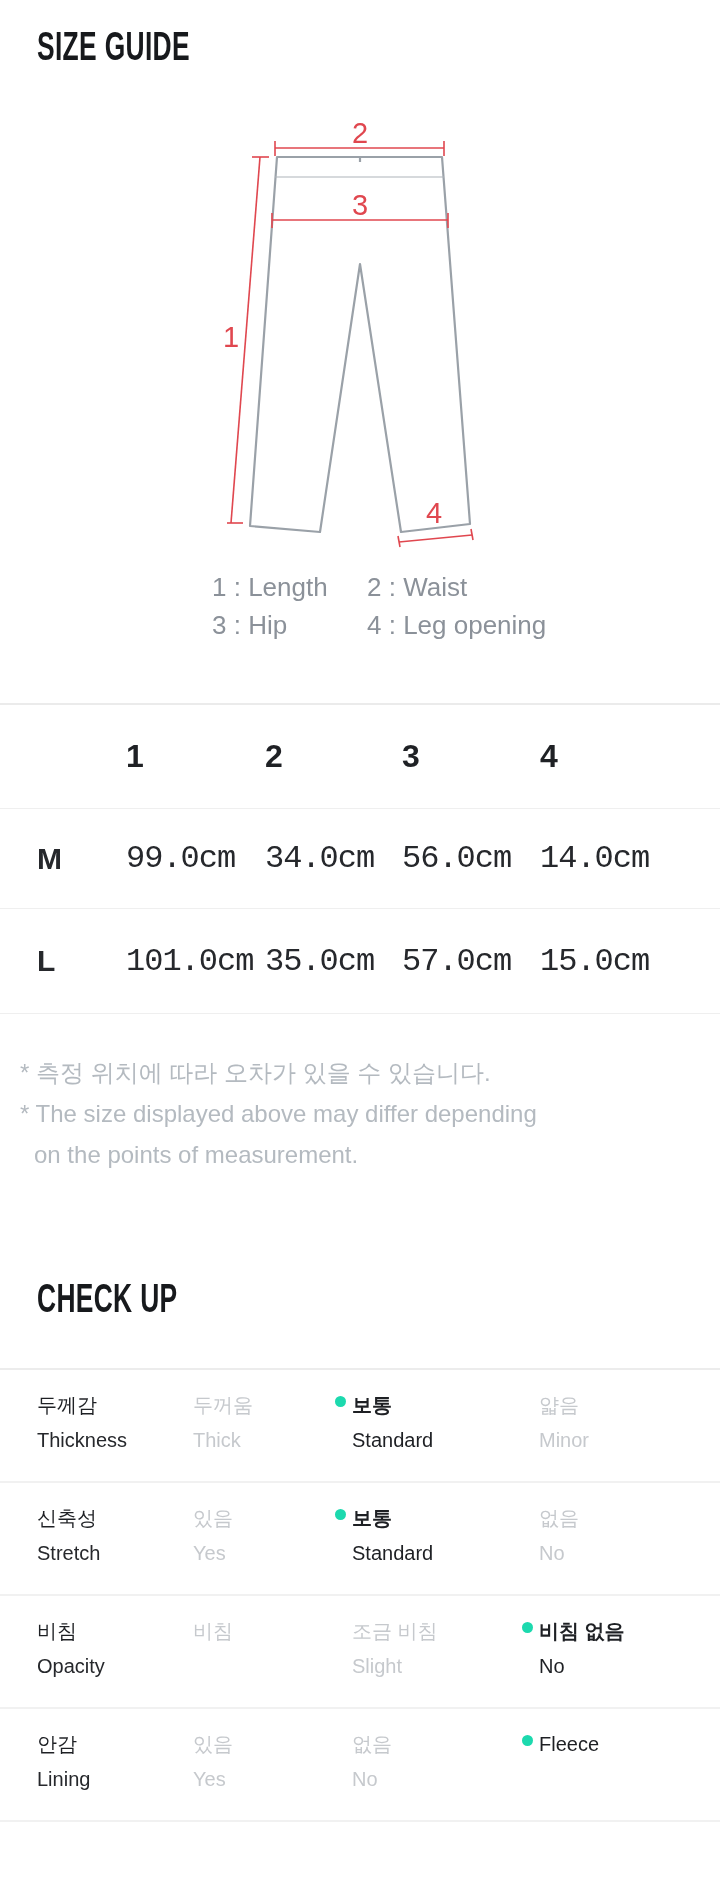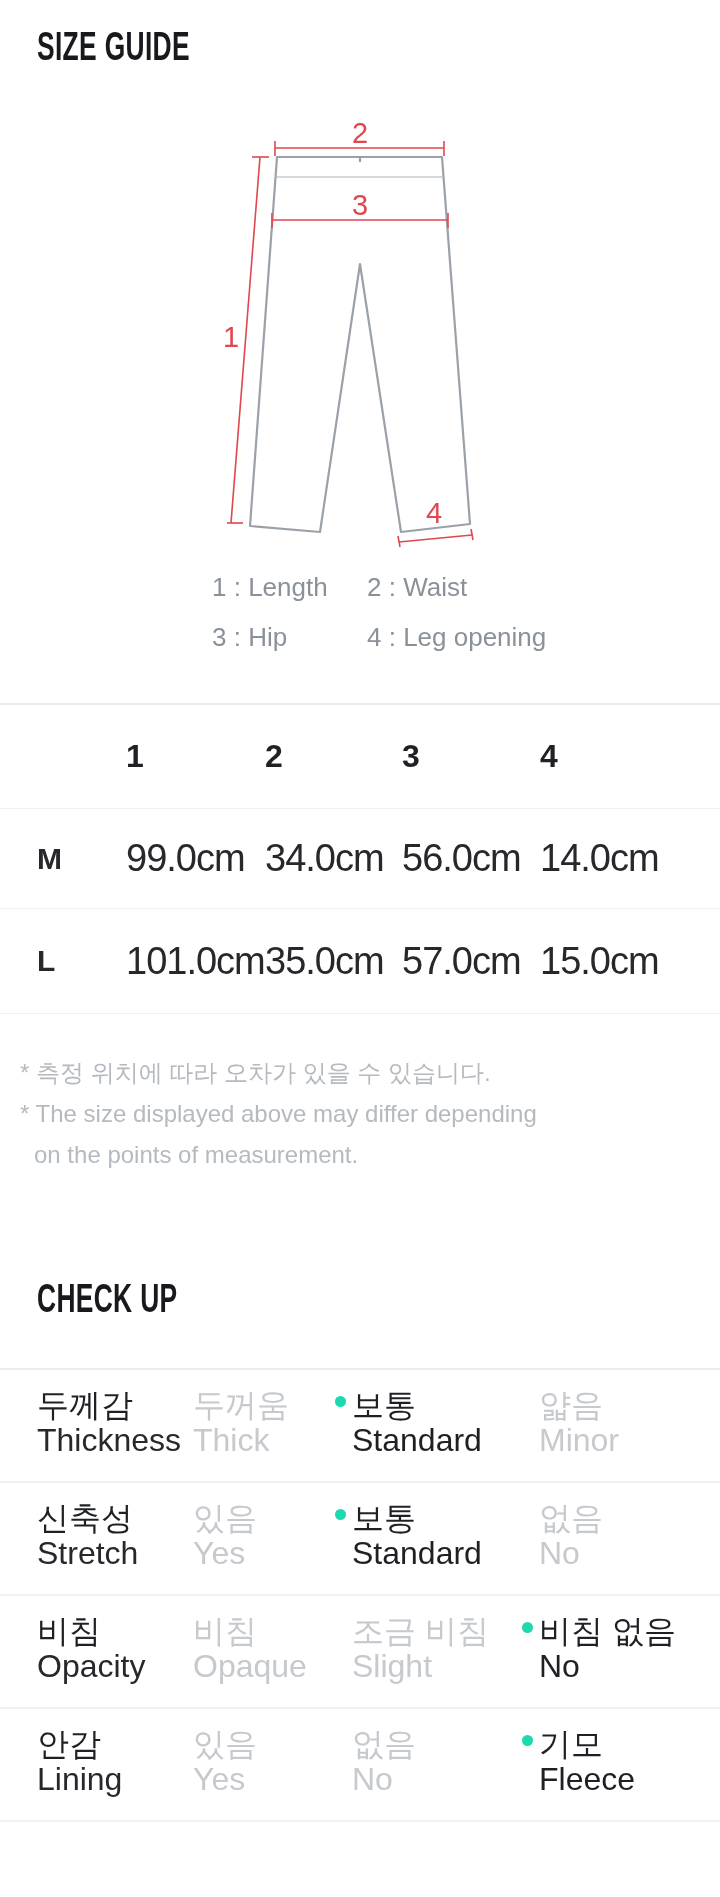--- a/index.html
+++ b/index.html
@@ -24,57 +24,57 @@
   
   .diagram { position:absolute; left:185px; top:95px; width:300px; height:470px; }
   .gray-line  { stroke:var(--pants-gray); stroke-width:2.2; fill:none; stroke-linejoin:round; }
   .waist-line { stroke:var(--waistband-gray); stroke-width:1.2; fill:none; }
   .red-line   { stroke:var(--annotation-red); stroke-width:1.6; fill:none; }
   .red-label  { fill:var(--annotation-red); font-size:29px; font-family:"Liberation Sans","DejaVu Sans",sans-serif; }
 
   
   .legend {
     position:absolute; left:212px; top:572px;
-    display:grid; grid-template-columns:155px auto; row-gap:20px;
+    display:grid; grid-template-columns:155px auto; row-gap:8px;
     font-size:26px; line-height:30px; color:var(--legend-gray);
     white-space:nowrap;
   }
 
   
   .size-table { position:absolute; left:0; top:703px; width:720px; border-top:2px solid #ebebeb; }
   .srow {
     display:grid; grid-template-columns:126px 139px 137px 138px 1fr;
     align-items:center; border-bottom:1px solid #efefef;
   }
   .srow.head { height:104px; }
   .srow.m    { height:100px; }
   .srow.l    { height:105px; }
   .srow > div:first-child { padding-left:37px; }
   .col-head { font-size:32px; font-weight:700; color:#1f2125; letter-spacing:-0.5px; }
   .size-name { font-size:30px; font-weight:600; color:#26282c; }
-  .size-val  { font-size:38px; font-weight:400; color:#26282c; letter-spacing:-1px; }
+  .size-val  { font-size:32px; font-weight:400; color:#26282c; letter-spacing:-1px;font-family:Liberation Mono, monospace; }
 
   
   .notes { position:absolute; left:20px; top:1052px; font-size:24px; line-height:41px; color:var(--note-gray); }
   .notes .indent { padding-left:14px; }
 
   
   .check-table { position:absolute; left:0; top:1368px; width:720px; border-top:2px solid #ececec; }
   .crow {
     display:grid; grid-template-columns:193px 159px 187px 1fr;
     padding:18px 0 23px; border-bottom:2px solid #f1f1f1;
   }
   .crow > div:first-child { padding-left:37px; }
-  .cell-line { font-size:32px; line-height:35px; white-space:nowrap; }
+  .cell-line { font-size:20px; line-height:35px; white-space:nowrap; }
   .cell-line + .cell-line { }
   .clabel .ko { color:#1e2024; font-weight:500; }
   .clabel .en { color:#26282c; }
   .opt { position:relative; }
   .opt .ko, .opt .en { color:var(--option-gray); }
-  .opt.selected .ko { color:#1e2024; font-weight:400; }
+  .opt.selected .ko { color:#1e2024; font-weight:700; }
   .opt.selected .en { color:#1e2024; }
   .dot {
     display:none; position:absolute; left:-17px; top:8px;
     width:11px; height:11px; border-radius:50%;
     background:var(--accent);
   }
   .opt.selected .dot { display:block; }
 </style>
 </head>
 <body>
@@ -198,21 +198,20 @@
     </div>
 
     <div class="crow">
       <div class="clabel">
         <div class="cell-line ko">비침</div>
         <div class="cell-line en">Opacity</div>
       </div>
       <div class="opt">
 
         <div class="cell-line ko">비침</div>
-        <div class="cell-line en">Opaque</div>
       </div>
       <div class="opt">
 
         <div class="cell-line ko">조금 비침</div>
         <div class="cell-line en">Slight</div>
       </div>
       <div class="opt selected">
         <span class="dot"></span>
         <div class="cell-line ko">비침 없음</div>
         <div class="cell-line en">No</div>
@@ -229,19 +228,18 @@
         <div class="cell-line ko">있음</div>
         <div class="cell-line en">Yes</div>
       </div>
       <div class="opt">
 
         <div class="cell-line ko">없음</div>
         <div class="cell-line en">No</div>
       </div>
       <div class="opt selected">
         <span class="dot"></span>
-        <div class="cell-line ko">기모</div>
         <div class="cell-line en">Fleece</div>
       </div>
     </div>
 
   </div>
 </div>
 
 </body></html>

